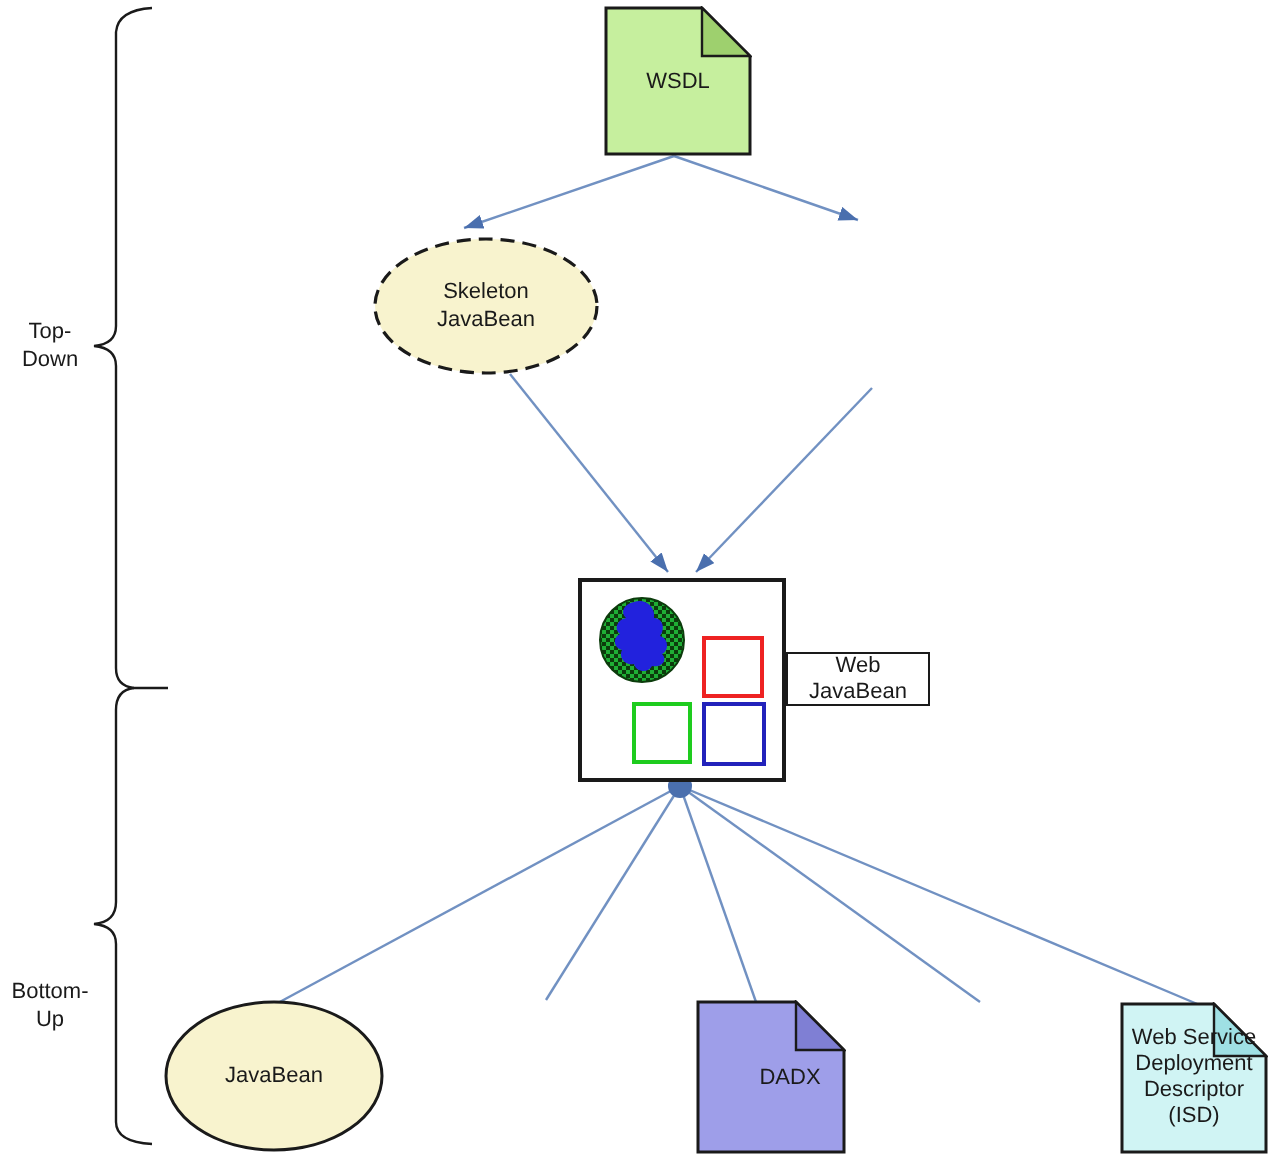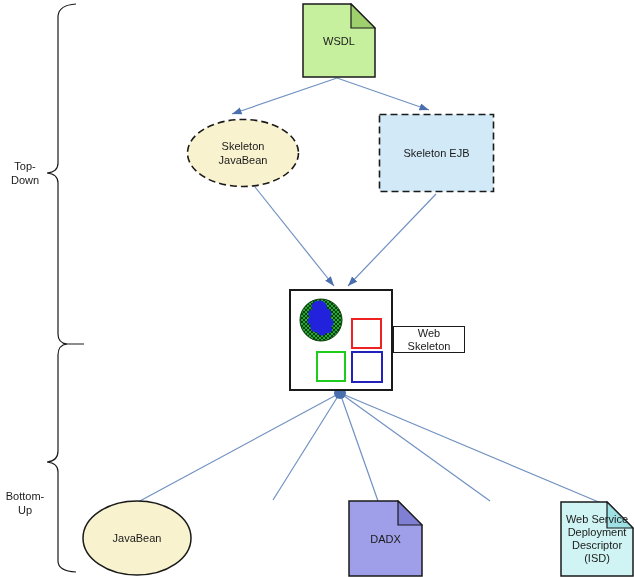--- a/index.html
+++ b/index.html
@@ -46,21 +46,21 @@
   #node-wsdl             { left: 302px; top: 3px;   width: 74px;  height: 75px; }
   #node-skeleton-javabean{ left: 186px; top: 118px; width: 114px; height: 70px; }
   #node-skeleton-ejb     { left: 378px; top: 113px; width: 117px; height: 80px; }
   #node-web-service      { left: 289px; top: 289px; width: 104px; height: 102px;
                            background: #ffffff; border: 2px solid #1a1a1a; box-sizing: border-box; }
   #web-service-tag       { left: 393px; top: 326px; width: 72px; height: 27px;
                            background: #ffffff; border: 1px solid #1a1a1a; box-sizing: border-box; }
   #web-service-tag .label { font-size: 11px; line-height: 13px; }
   #node-javabean         { left: 82px;  top: 500px; width: 110px; height: 76px; }
   #node-ejb              { left: 213px; top: 499px; width: 117px; height: 74px; }
-  #node-dadx             { left: 348px; top: 500px; width: 75px;  height: 77px; }
+  #node-dadx             { left: 348px; top: 500px; width: 75px;  height: 77px; padding-left: 19px; }
   #node-url              { left: 443px; top: 500px; width: 97px;  height: 47px; }
   #node-isd              { left: 560px; top: 501px; width: 74px;  height: 76px; }
   #node-isd .label       { font-size: 11px; line-height: 13px; }
 </style>
 </head>
 <body>
 
 <div id="stage">
 
   <svg id="wires" xmlns="http://www.w3.org/2000/svg">
@@ -103,26 +103,20 @@
   </div>
 
   <div class="node" id="node-skeleton-javabean">
     <svg width="114" height="70">
       <ellipse cx="57" cy="35" rx="55.5" ry="33.5" stroke="#1a1a1a" stroke-width="1.6" stroke-dasharray="7 4" fill="#f8f3ce"></ellipse>
     </svg>
     <div class="label">Skeleton
 JavaBean</div>
   </div>
 
-  <div class="node" id="node-skeleton-ejb">
-    <svg width="117" height="80">
-      <rect x="1.5" y="1.5" width="114" height="77" stroke="#1a1a1a" stroke-width="1.6" stroke-dasharray="7 4" fill="#d2eaf8"></rect>
-    </svg>
-    <div class="label">Skeleton EJB</div>
-  </div>
 
   <div class="node" id="node-web-service">
     <svg width="100" height="98">
       <defs>
         <pattern id="chk" patternUnits="userSpaceOnUse" width="4" height="4">
           <rect width="4" height="4" fill="#1fae35"></rect>
           <rect width="2" height="2" fill="#0c3c0c"></rect>
           <rect x="2" y="2" width="2" height="2" fill="#0c3c0c"></rect>
         </pattern>
       </defs>
@@ -131,21 +125,21 @@
                C18,38 22,42 26,41 C27,45 33,46 35,42 C40,43 43,39 40,36
                C44,34 43,28 39,27 C42,23 40,18 36,18 C37,12 31,8 26,10 Z" stroke="none" fill="#2222dd"></path>
       <rect x="61" y="28" width="29" height="29" fill="#ffffff" stroke-width="2" stroke="#ee2222"></rect>
       <rect x="26" y="61" width="28" height="29" fill="#ffffff" stroke-width="2" stroke="#1ecc1e"></rect>
       <rect x="61" y="61" width="30" height="30" fill="#ffffff" stroke-width="2" stroke="#2222bb"></rect>
     </svg>
   </div>
 
   <div class="node" id="web-service-tag">
     <div class="label">Web
-Skeleton</div>
+JavaBean</div>
   </div>
 
   <div class="node" id="node-javabean">
     <svg width="110" height="76">
       <ellipse cx="55" cy="38" rx="54" ry="37" stroke="#1a1a1a" stroke-width="1.5" fill="#f8f3ce"></ellipse>
     </svg>
     <div class="label">JavaBean</div>
   </div>
 
 

